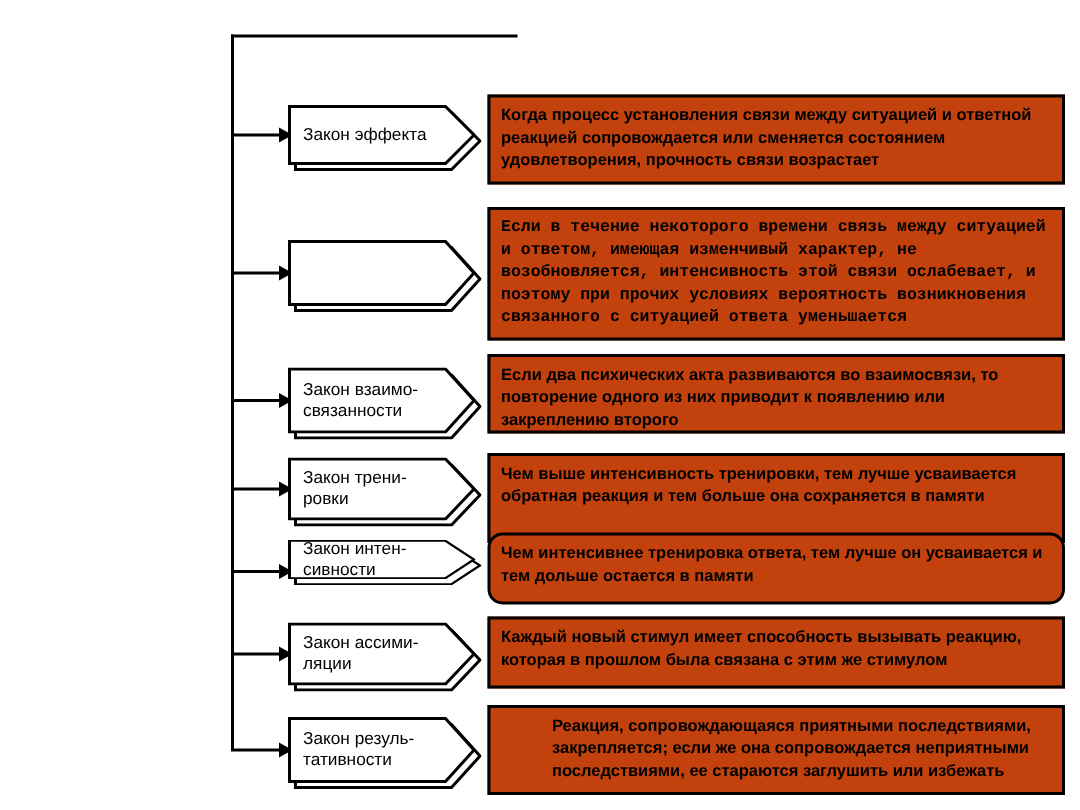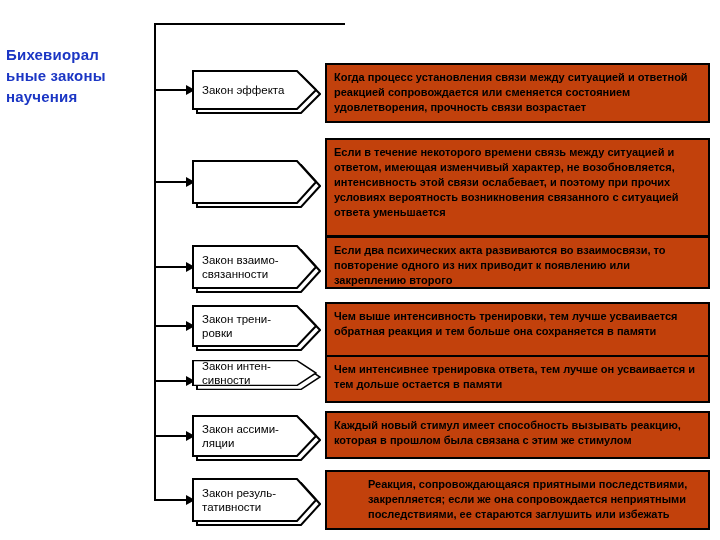--- a/index.html
+++ b/index.html
@@ -127,23 +127,20 @@
     color: #000000;
     font-weight: bold;
     text-align: left;
   }
 </style>
 </head>
 <body>
 
 <div id="canvas">
 
-  <div class="side-title">Бихевиорал
-ьные законы
-научения</div>
 
 
   <div id="connectors">
     <div class="trunk-to-root"></div>
   <div class="branch" style="top: 89px;"></div>
       <div class="branch-head" style="top: 85px;"></div>
       <div class="branch" style="top: 181px;"></div>
       <div class="branch-head" style="top: 177px;"></div>
       <div class="branch" style="top: 266px;"></div>
       <div class="branch-head" style="top: 262px;"></div>
@@ -170,21 +167,21 @@
       </div>
       <div class="desc-box" style="top: 63px; height: 60px;">Когда процесс установления связи между ситуацией и ответной реакцией сопровождается или сменяется состоянием удовлетворения, прочность связи возрастает</div>
       <div class="law-shape" style="top: 160px; width: 125px; height: 44px;">
         <svg class="pent-shadow" viewBox="0 0 125 44" preserveAspectRatio="none">
           <polygon points="1,1 105,1 124,22 105,43 1,43" fill="none" stroke="#000000" stroke-width="2"></polygon>
         </svg>
         <svg class="pent" viewBox="0 0 125 44" preserveAspectRatio="none">
           <polygon points="1,1 105,1 124,22 105,43 1,43" fill="#ffffff" stroke="#000000" stroke-width="2"></polygon>
         </svg>
       </div>
-      <div class="desc-box" style="top: 138px; height: 99px;">Если в течение некоторого времени связь между ситуацией и ответом, имеющая изменчивый характер, не возобновляется, интенсивность этой связи ослабевает, и поэтому при прочих условиях вероятность возникновения связанного с ситуацией ответа уменьшается</div>
+      <div class="desc-box" style="top: 138px; height: 89px; font-family: Liberation Mono, monospace;">Если в течение некоторого времени связь между ситуацией и ответом, имеющая изменчивый характер, не возобновляется, интенсивность этой связи ослабевает, и поэтому при прочих условиях вероятность возникновения связанного с ситуацией ответа уменьшается</div>
       <div class="law-shape" style="top: 245px; width: 125px; height: 44px;">
         <svg class="pent-shadow" viewBox="0 0 125 44" preserveAspectRatio="none">
           <polygon points="1,1 105,1 124,22 105,43 1,43" fill="none" stroke="#000000" stroke-width="2"></polygon>
         </svg>
         <svg class="pent" viewBox="0 0 125 44" preserveAspectRatio="none">
           <polygon points="1,1 105,1 124,22 105,43 1,43" fill="#ffffff" stroke="#000000" stroke-width="2"></polygon>
         </svg>
         <div class="law-label">Закон взаимо-
 связанности</div>
       </div>
@@ -203,21 +200,21 @@
       <div class="law-shape" style="top: 360px; width: 125px; height: 26px;">
         <svg class="pent-shadow" viewBox="0 0 125 42" preserveAspectRatio="none">
           <polygon points="1,1 105,1 124,21 105,41 1,41" fill="none" stroke="#000000" stroke-width="2"></polygon>
         </svg>
         <svg class="pent" viewBox="0 0 125 42" preserveAspectRatio="none">
           <polygon points="1,1 105,1 124,21 105,41 1,41" fill="#ffffff" stroke="#000000" stroke-width="2"></polygon>
         </svg>
         <div class="law-label">Закон интен-
 сивности</div>
       </div>
-      <div class="desc-box" style="top: 355px; height: 48px;">Чем интенсивнее тренировка ответа, тем лучше он усваивается и тем дольше остается в памяти</div>
+      <div class="desc-box" style="top: 355px; height: 48px; border-radius: 10px;">Чем интенсивнее тренировка ответа, тем лучше он усваивается и тем дольше остается в памяти</div>
       <div class="law-shape" style="top: 415px; width: 125px; height: 42px;">
         <svg class="pent-shadow" viewBox="0 0 125 42" preserveAspectRatio="none">
           <polygon points="1,1 105,1 124,21 105,41 1,41" fill="none" stroke="#000000" stroke-width="2"></polygon>
         </svg>
         <svg class="pent" viewBox="0 0 125 42" preserveAspectRatio="none">
           <polygon points="1,1 105,1 124,21 105,41 1,41" fill="#ffffff" stroke="#000000" stroke-width="2"></polygon>
         </svg>
         <div class="law-label">Закон ассими-
 ляции</div>
       </div>

